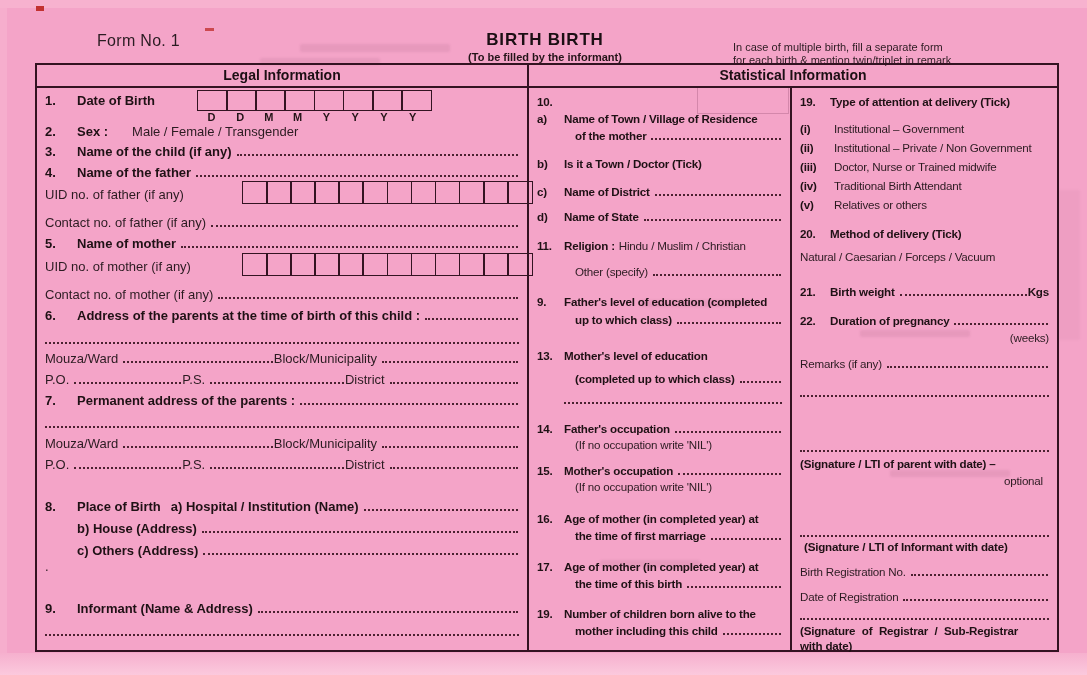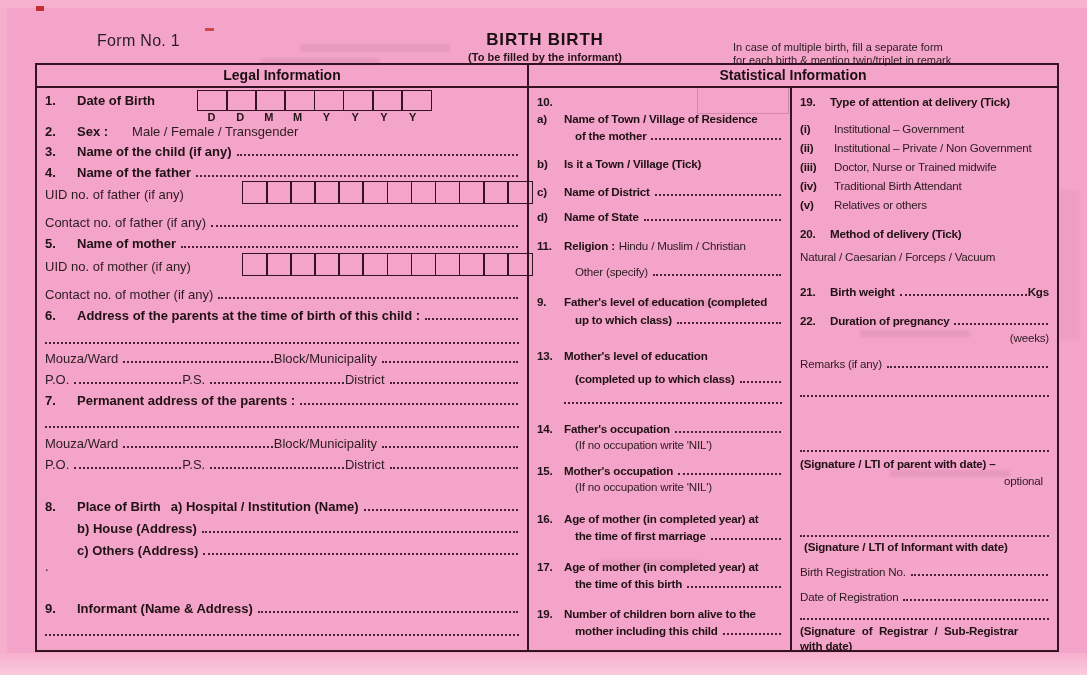--- a/index.html
+++ b/index.html
@@ -251,21 +251,21 @@
       <div class="row" style="top:24px">
         <span class="num">a)</span>
         <span class="b">Name of Town / Village of Residence</span>
       </div>
       <div class="row" style="top:41px">
         <span class="b indent-m">of the mother</span>
         <span class="dots"></span>
       </div>
       <div class="row" style="top:69px">
         <span class="num">b)</span>
-        <span class="b">Is it a Town / Village (Tick)</span>
+        <span class="b">Is it a Town / Doctor (Tick)</span>
       </div>
       <div class="row" style="top:97px">
         <span class="num">c)</span>
         <span class="b">Name of District</span>
         <span class="dots"></span>
       </div>
       <div class="row" style="top:122px">
         <span class="num">d)</span>
         <span class="b">Name of State</span>
         <span class="dots"></span>

